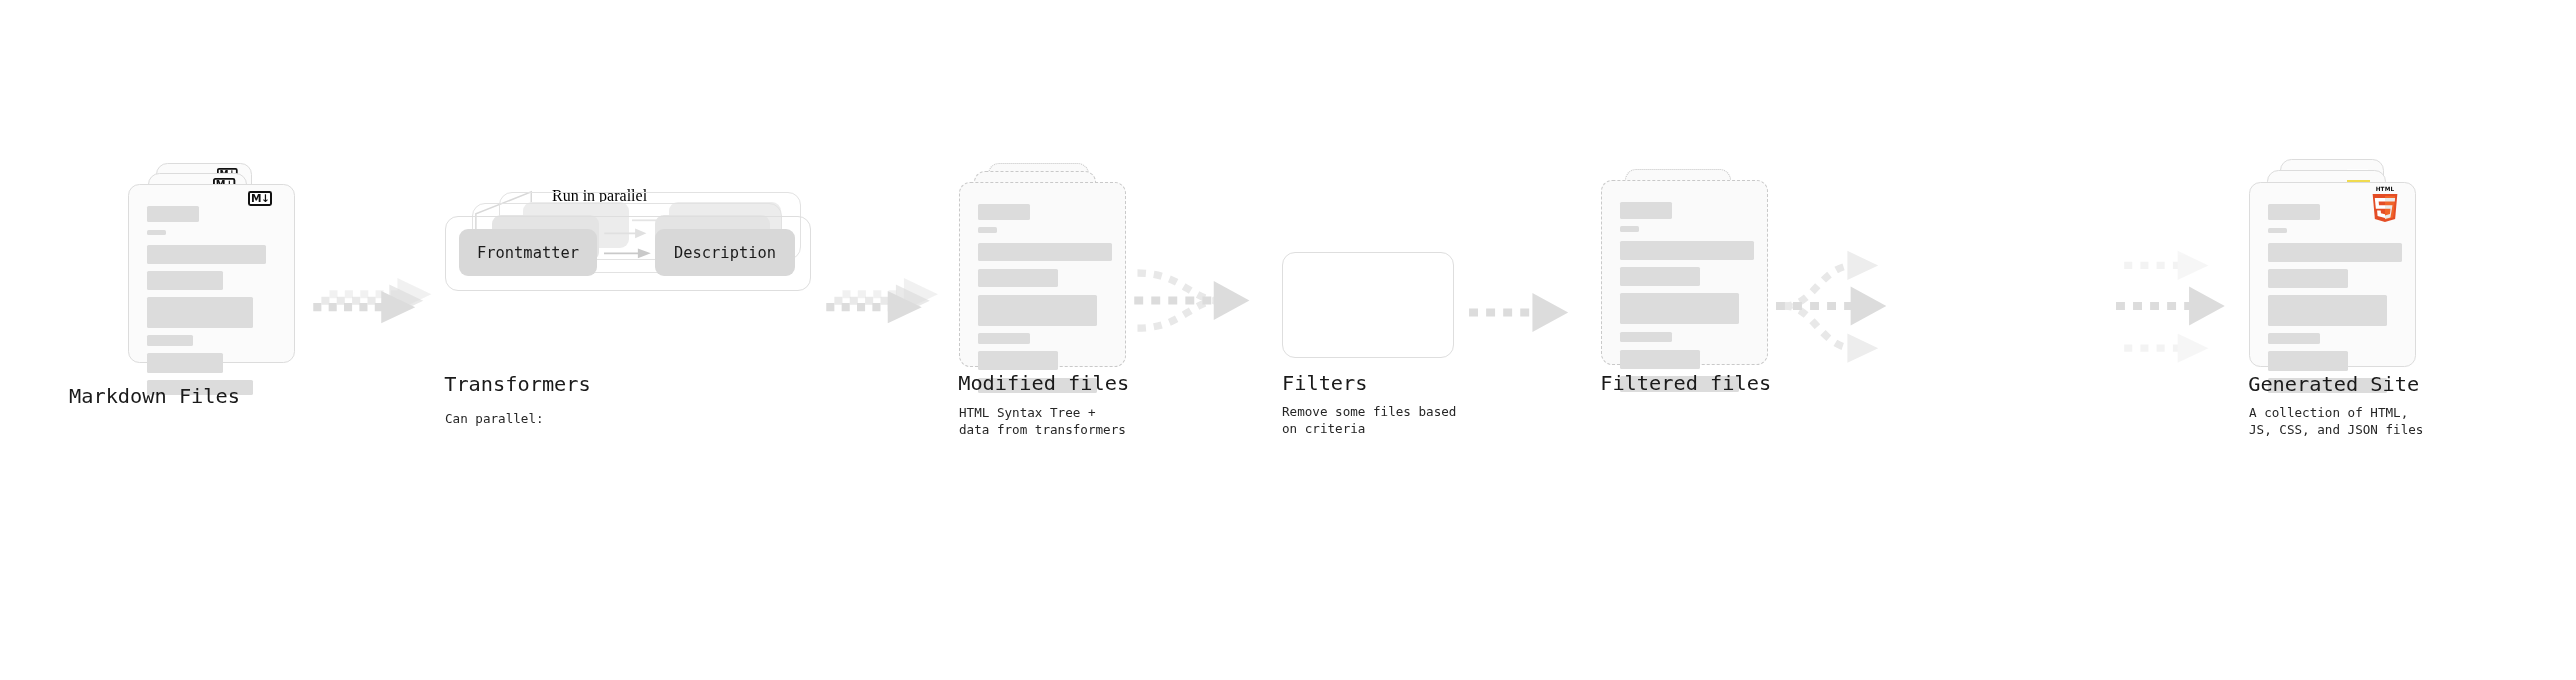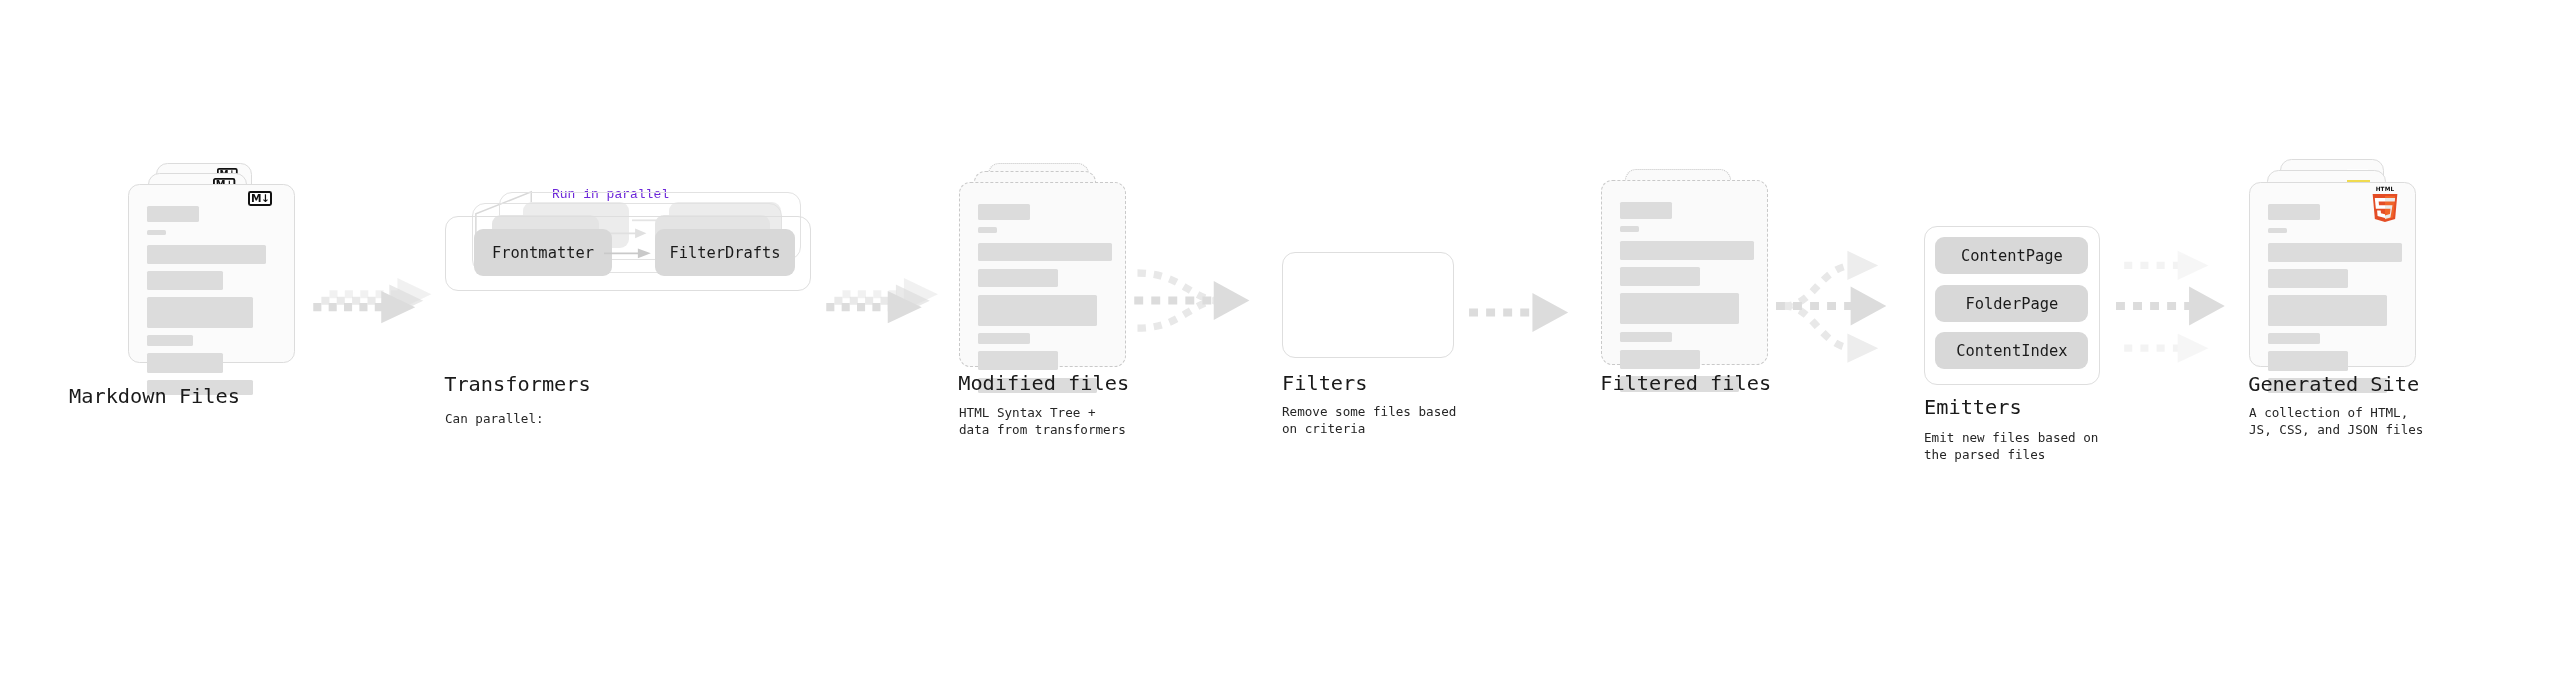--- a/index.html
+++ b/index.html
@@ -83,22 +83,22 @@
     font-family: "DejaVu Sans Mono", "Liberation Mono", monospace;
     font-size: 20.3px; color: #1a1a1a; white-space: nowrap; letter-spacing: 0px;
   }
   .subtitle {
     position: absolute;
     font-family: "DejaVu Sans Mono", "Liberation Mono", monospace;
     font-size: 12.6px; color: #262626; line-height: 1.35; white-space: pre-line;
   }
   .parallel-label {
     position: absolute;
-    font-family: Liberation Mono, monospace;
-    font-size: 13px; color: #6d28d9; white-space: nowrap;
+    font-family: Liberation Serif, serif;
+    font-size: 16px; color: #000000; white-space: nowrap;
   }
   .bullets { list-style: none; }
   .bullets li { white-space: nowrap; }
 
   svg { display: block; overflow: visible; }
 </style>
 </head>
 <body>
 
 <div id="stage">
@@ -169,25 +169,25 @@
 
       <div class="proc-shell" style="left:27px; top:11.4px; width:310px; height:70px;"></div>
       <div class="pill" style="left:47px; top:23px; width:107px; height:46px; background:#e4e4e4; color:transparent;"></div>
       <div class="pill" style="left:210px; top:23px; width:115px; height:46px; background:#e4e4e4; color:transparent;"></div>
       <svg style="position:absolute;left:159px;top:34px;" width="46" height="14.6" viewBox="0 0 56 18">
         <line x1="0" y1="9" x2="40" y2="9" stroke="#e0e0e0" stroke-width="2.2"></line>
         <polygon points="38,3 52,9 38,15" fill="#e0e0e0"></polygon>
       </svg>
 
       <div class="proc-shell" style="left:0px; top:24.4px; width:366px; height:75px; border-color:#dedede;"></div>
-      <div class="pill" style="left:29px; top:37px; width:138px; height:47px;">
+      <div class="pill" style="left:14px; top:37px; width:138px; height:47px;">
           <span>Frontmatter</span>
         </div>
       <div class="pill" style="left:210px; top:37px; width:140px; height:47px;">
-          <span>FilterDrafts</span>
+          <span>Description</span>
         </div>
       <svg style="position:absolute;left:159px;top:54px;" width="50" height="14.6" viewBox="0 0 62 18">
         <line x1="0" y1="9" x2="44" y2="9" stroke="#c9c9c9" stroke-width="2.2"></line>
         <polygon points="42,3 58,9 42,15" fill="#c9c9c9"></polygon>
       </svg>
     </div>
 
     <div class="title" style="left:-0.8px; top:180px;">Transformers</div>
     <div class="subtitle" style="left:0px; top:218px;">Can parallel:</div>
   </div>
@@ -279,37 +279,20 @@
     <svg width="146" height="130" viewBox="0 0 180 160">
       <path d="M 10 80 C 46 80, 54 34, 92 30" fill="none" stroke="#e8e8e8" stroke-width="9" stroke-dasharray="10 10"></path>
       <polygon points="88,12 126,30 88,48" fill="#ededed"></polygon>
       <path d="M 10 80 C 46 80, 54 128, 92 132" fill="none" stroke="#e8e8e8" stroke-width="9" stroke-dasharray="10 10"></path>
       <polygon points="88,114 126,132 88,150" fill="#ededed"></polygon>
       <line x1="0" y1="80" x2="94" y2="80" stroke="#dcdcdc" stroke-width="10" stroke-dasharray="11 10"></line>
       <polygon points="92,56 136,80 92,104" fill="#dcdcdc"></polygon>
     </svg>
   </div>
 
-  <div class="node" style="left:1924px; top:226px;">
-    <div class="proc-wrap" style="width:187px;height:163px;">
-      <div class="proc-shell" style="left:0px; top:0px; width:176px; height:159px; border-color:#dedede;"></div>
-      <div class="pill" style="left:11.4px; top:11.4px; width:153px; height:37px;">
-          <span>ContentPage</span>
-        </div>
-      <div class="pill" style="left:11.4px; top:59px; width:153px; height:37px;">
-          <span>FolderPage</span>
-        </div>
-      <div class="pill" style="left:11.4px; top:106px; width:153px; height:37px;">
-          <span>ContentIndex</span>
-        </div>
-    </div>
-    <div class="title" style="left:0px; top:169px;">Emitters</div>
-    <div class="subtitle" style="left:0px; top:203px;">Emit new files based on
-the parsed files</div>
-  </div>
 
   <div class="node" style="left:2116px; top:241px;">
     <svg width="138" height="130" viewBox="0 0 170 160">
       <g opacity="0.45">
         <line x1="10" y1="30" x2="78" y2="30" stroke="#e6e6e6" stroke-width="9" stroke-dasharray="10 10"></line>
         <polygon points="76,12 114,30 76,48" fill="#ededed"></polygon>
       </g>
       <g opacity="0.45">
         <line x1="10" y1="132" x2="78" y2="132" stroke="#e6e6e6" stroke-width="9" stroke-dasharray="10 10"></line>
         <polygon points="76,114 114,132 76,150" fill="#ededed"></polygon>

